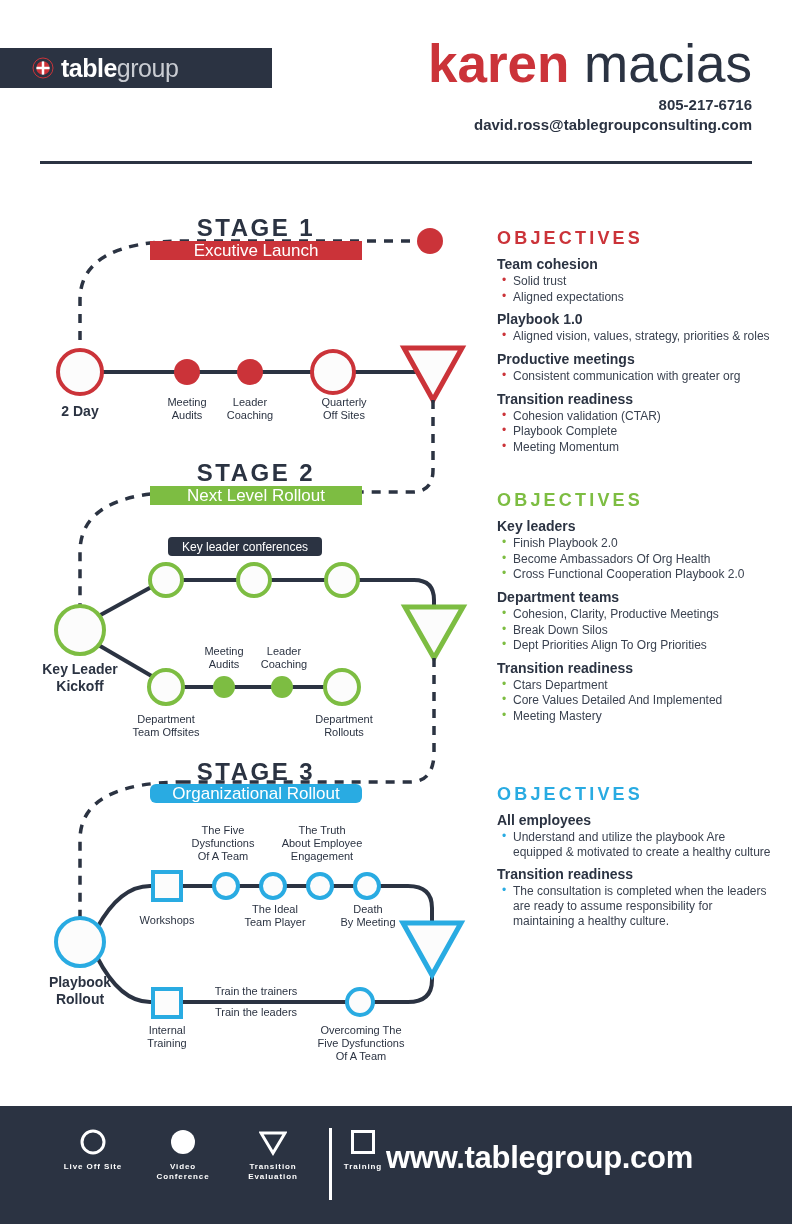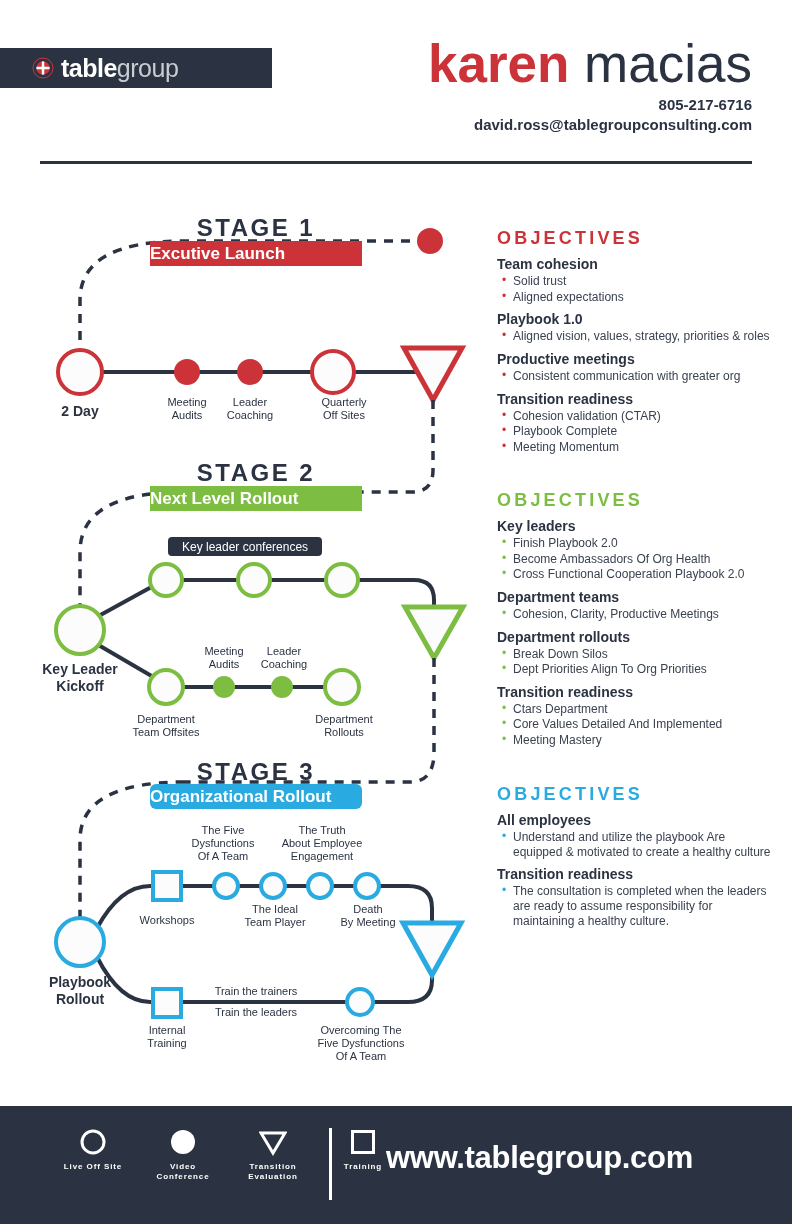--- a/index.html
+++ b/index.html
@@ -25,22 +25,22 @@
   .contact{position:absolute;right:40px;top:95px;text-align:right;color:#2b3342;
            font-size:15px;font-weight:bold;line-height:1.35;}
   .rule{position:absolute;left:40px;top:161px;width:712px;height:3px;background:#2b3342;}
 
   
   #diagram{position:absolute;left:0;top:0;width:792px;height:1224px;pointer-events:none;}
 
   
   .stage-title{position:absolute;text-align:center;font-size:24px;font-weight:bold;
                letter-spacing:2.5px;color:#2b3342;}
-  .stage-bar{position:absolute;height:25px;display:flex;align-items:center;
-             color:#fff;font-size:17px;font-weight:bold;}
+  .stage-bar{position:absolute;height:19px;display:flex;align-items:center;
+             justify-content:center;color:#fff;font-size:17px;font-weight:normal;}
 
   
   .nlabel{position:absolute;text-align:center;color:#2b3342;font-size:11px;line-height:1.2;}
   .nlabel.big{font-size:14px;font-weight:bold;line-height:1.2;}
   .pill{position:absolute;background:#2b3342;color:#fff;border-radius:4px;height:19px;
         display:flex;align-items:center;justify-content:center;font-size:12px;padding:0 14px;}
   .edge-label{position:absolute;color:#2b3342;font-size:11px;text-align:center;}
 
   
   .obj{position:absolute;left:497px;width:278px;}
@@ -226,21 +226,20 @@
         <li>Cross Functional Cooperation  Playbook 2.0</li>
       </ul>
     </div>
     <div>
       <h3>Department teams</h3>
       <ul>
         <li>Cohesion, Clarity, Productive Meetings</li>
       </ul>
     </div>
     <div>
-      <h3>Department rollouts</h3>
       <ul>
         <li>Break Down Silos</li>
         <li>Dept Priorities  Align To Org Priorities</li>
       </ul>
     </div>
     <div>
       <h3>Transition readiness</h3>
       <ul>
         <li>Ctars Department</li>
         <li>Core Values Detailed And Implemented</li>

